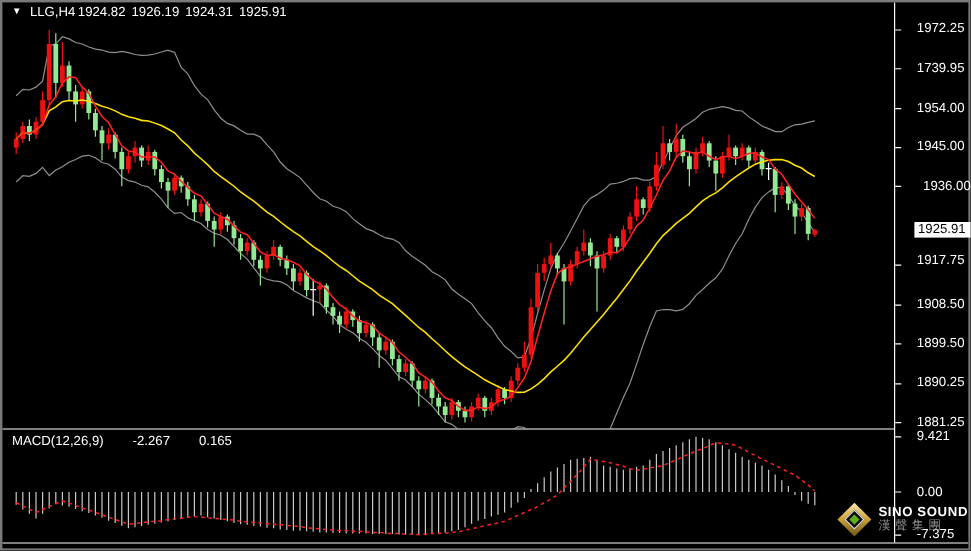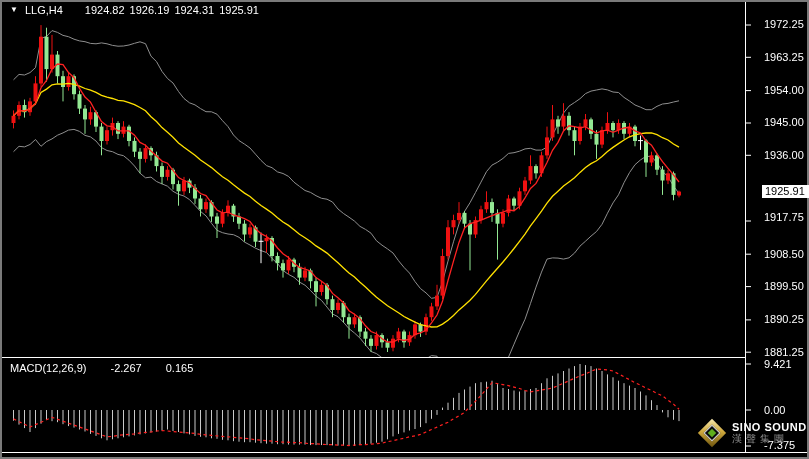--- a/index.html
+++ b/index.html
@@ -2,21 +2,21 @@
 <html><head>
 <meta charset="utf-8">
 <style>
   html,body{margin:0;padding:0;background:#1a1a1a;}
   #app{position:relative;width:809px;height:459px;background:#000;overflow:hidden;
        font-family:"Liberation Sans",sans-serif;}
   #chart-svg{position:absolute;left:0;top:0;}
   .hdr{position:absolute;top:3px;left:10px;height:13px;color:#fff;font-size:11px;
        display:flex;align-items:center;white-space:nowrap;z-index:5;}
   .hdr .tri{font-size:8px;line-height:10px;margin-right:7px;color:#fff;cursor:pointer;}
-  .hdr span.v{margin-right:22px;}
+  .hdr span.v{margin-right:2px;}
   .hdr span.v2{margin-right:5px;}
   .macd-lbl{position:absolute;top:362px;left:10px;color:#fff;font-size:11px;
             white-space:nowrap;z-index:5;}
   .macd-lbl span{margin-right:21px;}
   .tick{position:absolute;left:764px;width:45px;color:#fff;font-size:11px;line-height:13px;
         text-align:left;z-index:4;}
   .ptag{position:absolute;left:762px;width:44px;height:13px;background:#fff;color:#000;
         font-size:11px;line-height:13px;padding-left:3px;z-index:6;}
   .logo{position:absolute;left:699px;top:420px;display:flex;align-items:center;z-index:5;}
   .dia{position:relative;width:20px;height:20px;transform:rotate(45deg);margin:3px 10px 3px 3px;
@@ -458,24 +458,24 @@
       <i class="d2"></i>
         <i class="d3"></i>
     </div>
     <div class="logo-text">
       <div class="l1">SINO SOUND</div>
       <div class="l2">漢聲集團</div>
     </div>
   </div>
 
 <div class="tick" style="top: 18px;">1972.25</div>
-    <div class="tick" style="top: 51px;">1963.25</div>
+    <div class="tick" style="top: 51px;">1739.95</div>
     <div class="tick" style="top: 84px;">1954.00</div>
     <div class="tick" style="top: 116px;">1945.00</div>
-    <div class="tick" style="top: 149px;">1936.00</div>
+    <div class="tick" style="top: 149px; text-align: right;">1936.00</div>
     <div class="tick" style="top: 211px;">1917.75</div>
     <div class="tick" style="top: 248px;">1908.50</div>
     <div class="tick" style="top: 280px;">1899.50</div>
     <div class="tick" style="top: 313px;">1890.25</div>
     <div class="tick" style="top: 346px;">1881.25</div>
     <div class="tick" style="top: 358px;">9.421</div>
     <div class="tick" style="top: 404px;">0.00</div>
     <div class="tick" style="top: 439px;">-7.375</div>
   </div>
 

